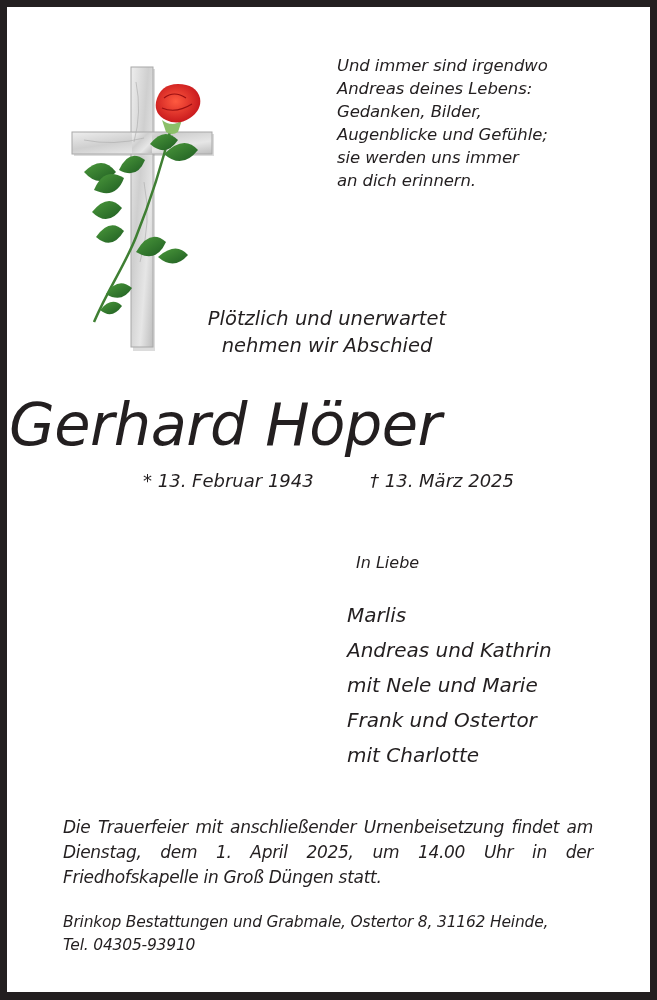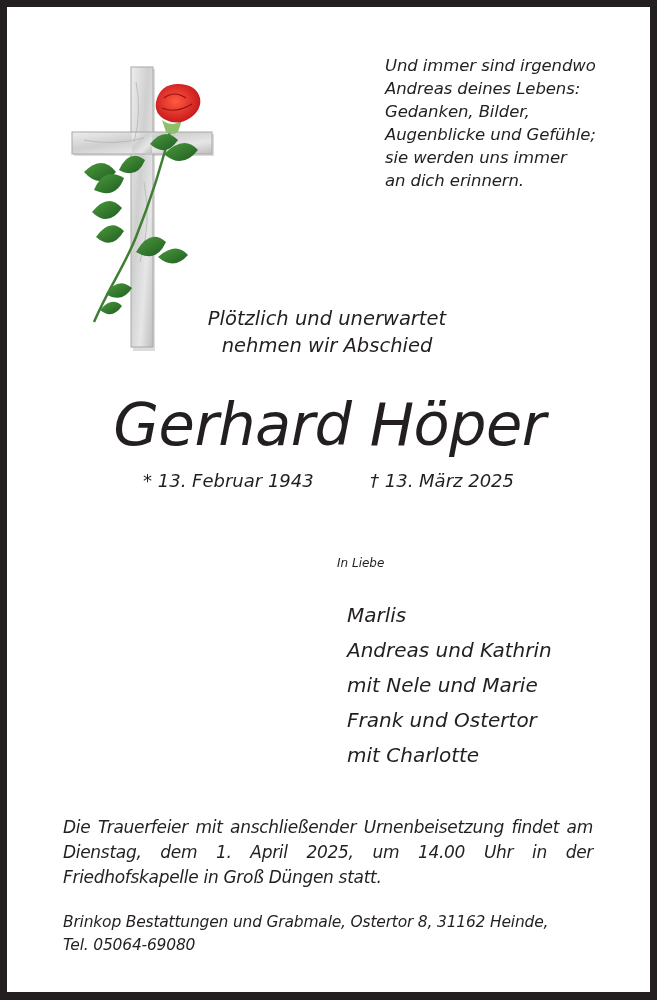--- a/index.html
+++ b/index.html
@@ -20,38 +20,38 @@
 
   
   .cross-art { left: 57px; top: 55px; width: 150px; height: 290px; }
 
   
   .poem {
     left: 330px; top: 47px;
     font-style: italic; font-size: 16.5px; line-height: 23px;
     letter-spacing: -0.1px;
   }
-  .poem div { white-space: nowrap; margin-left: 48px; }
+  .poem div { white-space: nowrap; }
 
   .intro {
     left: 130px; top: 298px; width: 380px;
     text-align: center; font-size: 19.5px; line-height: 27px;
   }
 
   .name {
     left: 0; right: 0; top: 383px;
-    text-align: center; font-size: 59px; line-height: 70px;
+    font-size: 59px; line-height: 70px;
     letter-spacing: -0.5px;
     padding-left: 2px;
   }
 
   .born { left: 136px; top: 462px; font-size: 18px; line-height: 24px; white-space: nowrap; }
   .died { left: 363px; top: 462px; font-size: 18px; line-height: 24px; white-space: nowrap; }
 
-  .in-love { left: 330px; top: 544px; font-size: 12px; line-height: 24px; }
+  .in-love { left: 349px; top: 544px; font-size: 16px; line-height: 24px; }
 
   .mourners {
     left: 340px; top: 591px;
     font-size: 20px; line-height: 35px;
   }
   .mourners div { white-space: nowrap; }
 
   .ceremony {
     left: 56px; top: 808px; width: 530px;
     font-size: 17px; line-height: 25px;
@@ -144,16 +144,16 @@
     <div>Andreas und Kathrin</div>
     <div>mit Nele und Marie</div>
     <div>Frank und Ostertor</div>
     <div>mit Charlotte</div>
   </div>
 
   <div class="abs ceremony">Die Trauerfeier mit anschließender Urnenbeisetzung findet am Dienstag, dem 1. April 2025, um 14.00 Uhr in der Friedhofskapelle in Groß Düngen statt.</div>
 
   <div class="abs undertaker">
     <div>Brinkop Bestattungen und Grabmale, Ostertor 8, 31162 Heinde,</div>
-    <div>Tel. 05064-69080</div>
+    <div>Tel. 04305-93910</div>
   </div>
 
 </div>
 
 </body></html>

